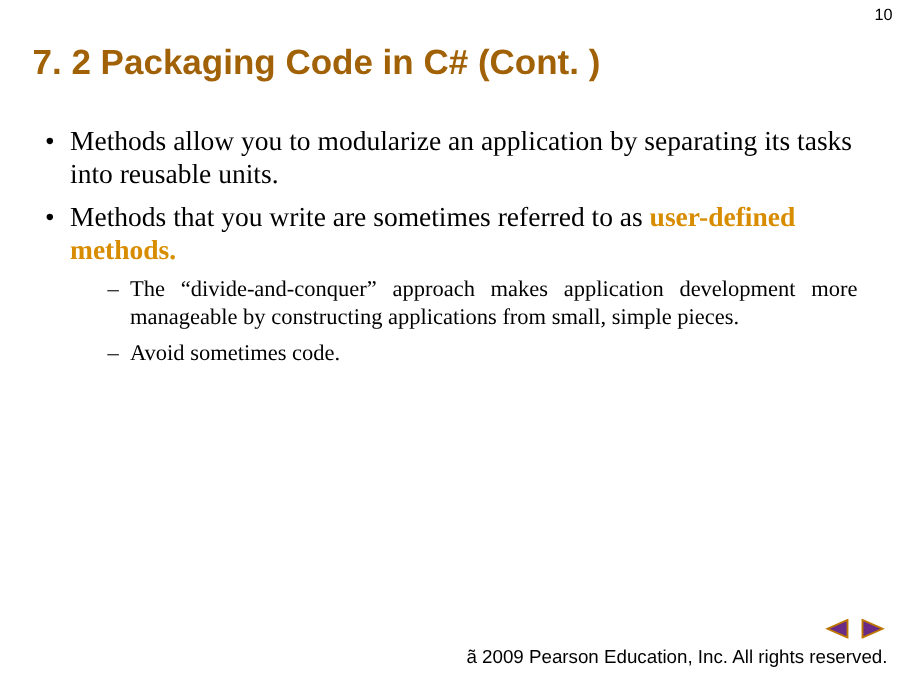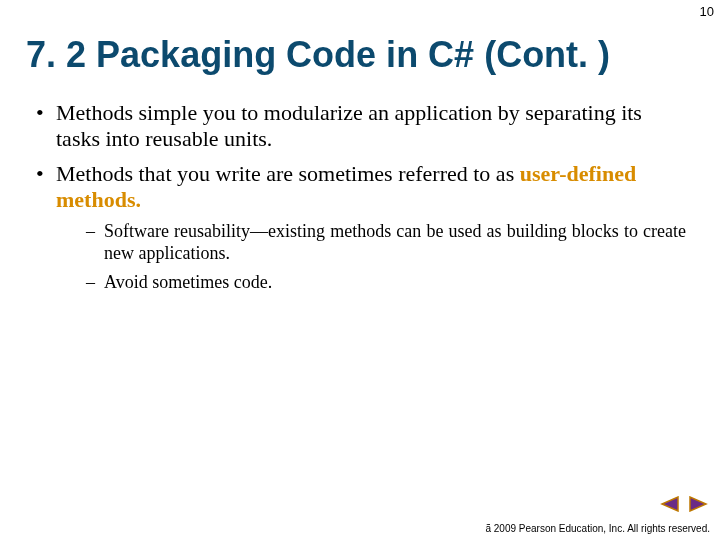--- a/index.html
+++ b/index.html
@@ -24,23 +24,23 @@
     right: 6px;
     font-family: Arial, Helvetica, sans-serif;
     font-size: 13px;
     color: #000;
   }
   .title {
     position: absolute;
     top: 34px;
     left: 26px;
     font-family: Arial, Helvetica, sans-serif;
-    font-size: 36px;
+    font-size: 28px;
     font-weight: bold;
-    color: #0c4a6e;
+    color: #a16207;
   }
   .content {
     position: absolute;
     top: 100px;
     left: 36px;
     right: 34px;
   }
   ul.level1 {
     margin: 0;
     padding: 0;
@@ -86,21 +86,21 @@
     font-weight: bold;
   }
   .justify {
     text-align: justify;
   }
   .footer {
     position: absolute;
     bottom: 6px;
     right: 10px;
     font-family: Arial, Helvetica, sans-serif;
-    font-size: 10px;
+    font-size: 15px;
     color: #000;
     text-align: left;
   }
   .nav {
     position: absolute;
     bottom: 24px;
     right: 12px;
   }
   .nav-btn {
     display: inline-block;
@@ -114,25 +114,25 @@
 <body>
 
 <div class="slide">
 
   <div class="page-number">10</div>
 
   <div class="title">7. 2  Packaging Code in C# (Cont. )</div>
 
   <div class="content">
     <ul class="level1">
-      <li>Methods simple you to modularize an application by separating its tasks into reusable units.</li>
+      <li>Methods allow you to modularize an application by separating its tasks into reusable units.</li>
       <li>
         <span>Methods that you write are sometimes referred to as </span><span class="highlight">user-defined methods.</span>
         <ul class="level2">
-          <li>Software reusability—existing methods can be used as building blocks to create new applications.</li>
+          <li>The “divide-and-conquer” approach makes application development more manageable by constructing applications from small, simple pieces.</li>
           <li>Avoid sometimes code.</li>
         </ul>
       </li>
     </ul>
   </div>
 
   <div class="nav">
     <span class="nav-btn">
       <svg width="20" height="16">
         <polygon points="18,1 18,15 2,8" fill="#6a2b86" stroke="#be7800" stroke-width="1.5"></polygon>

